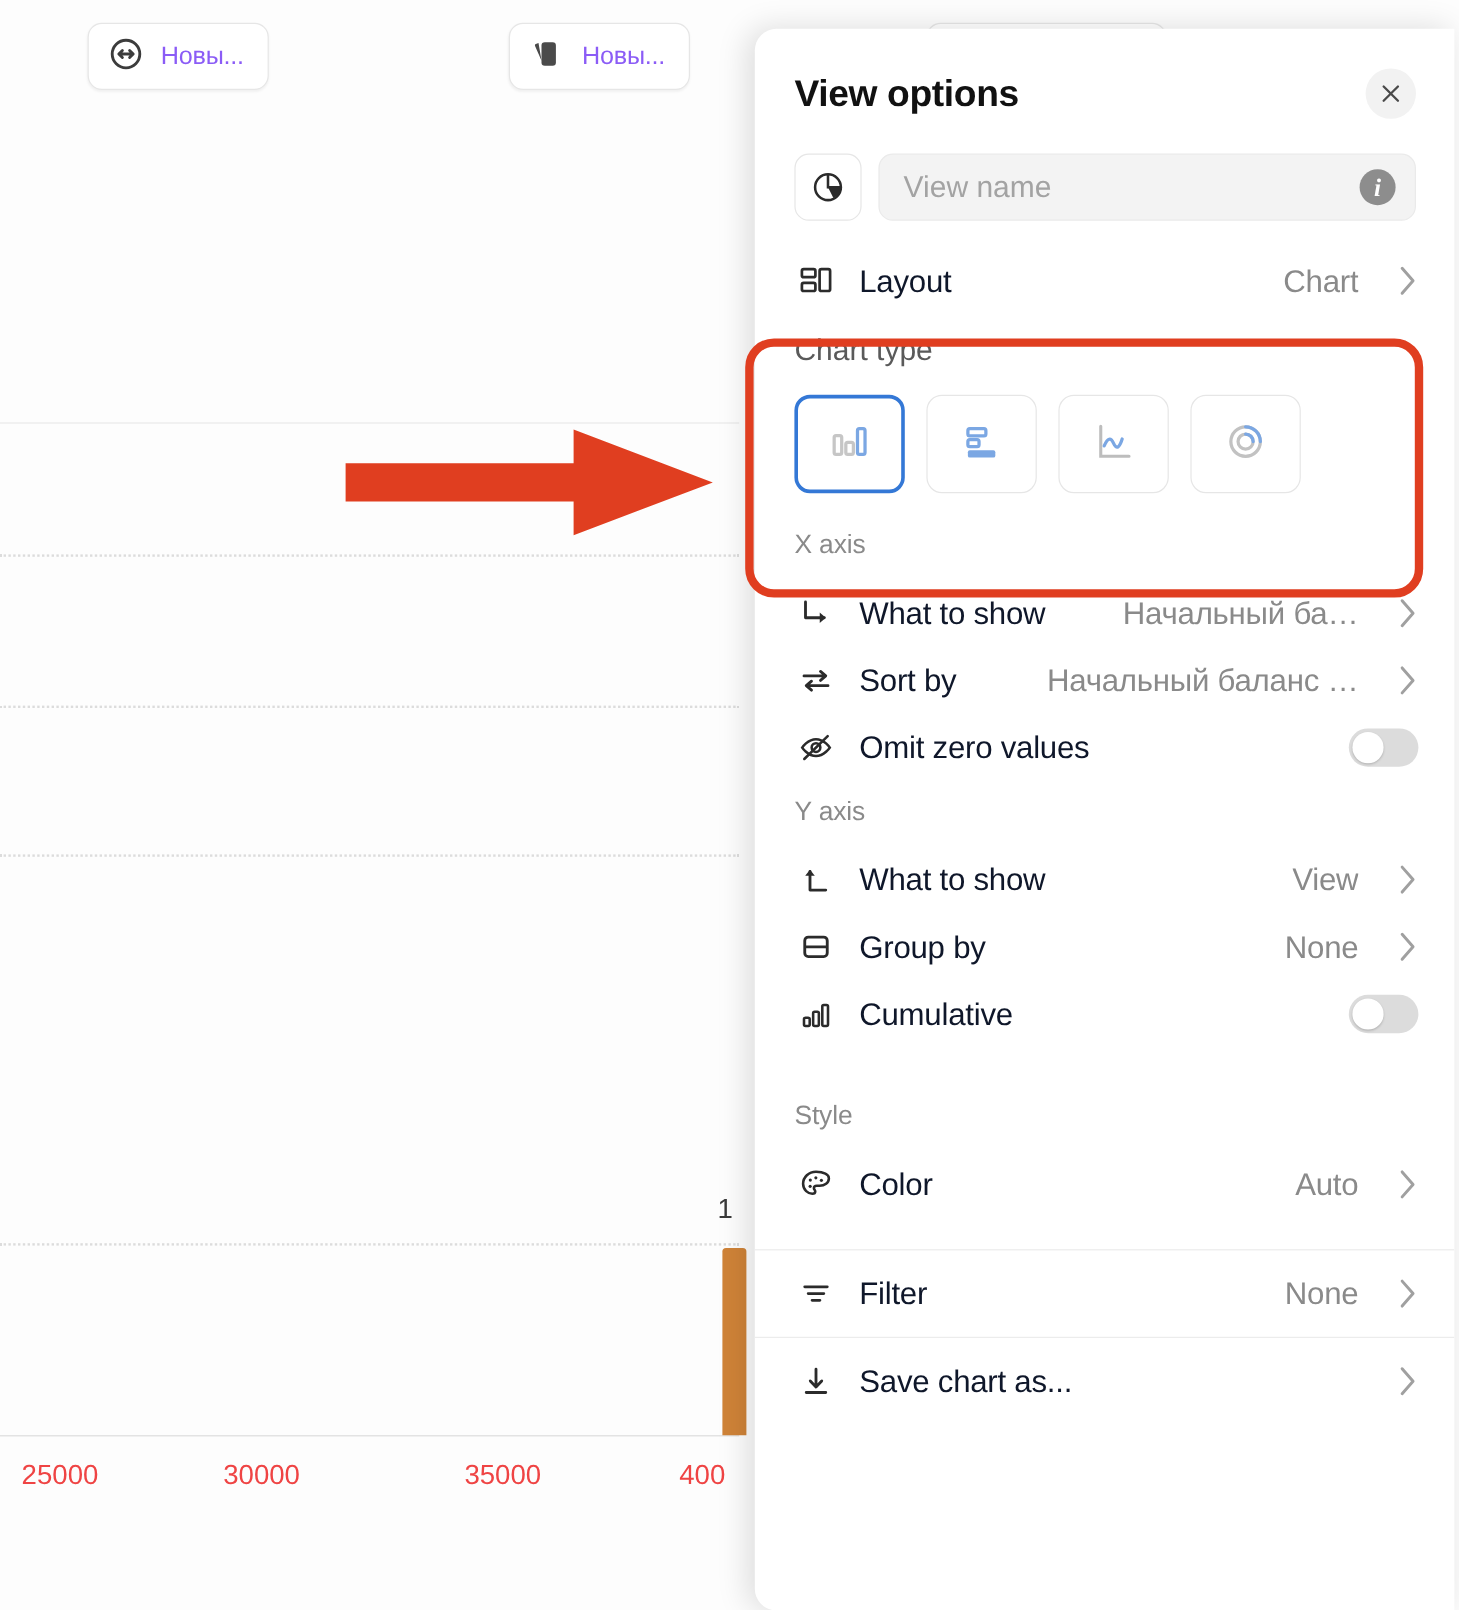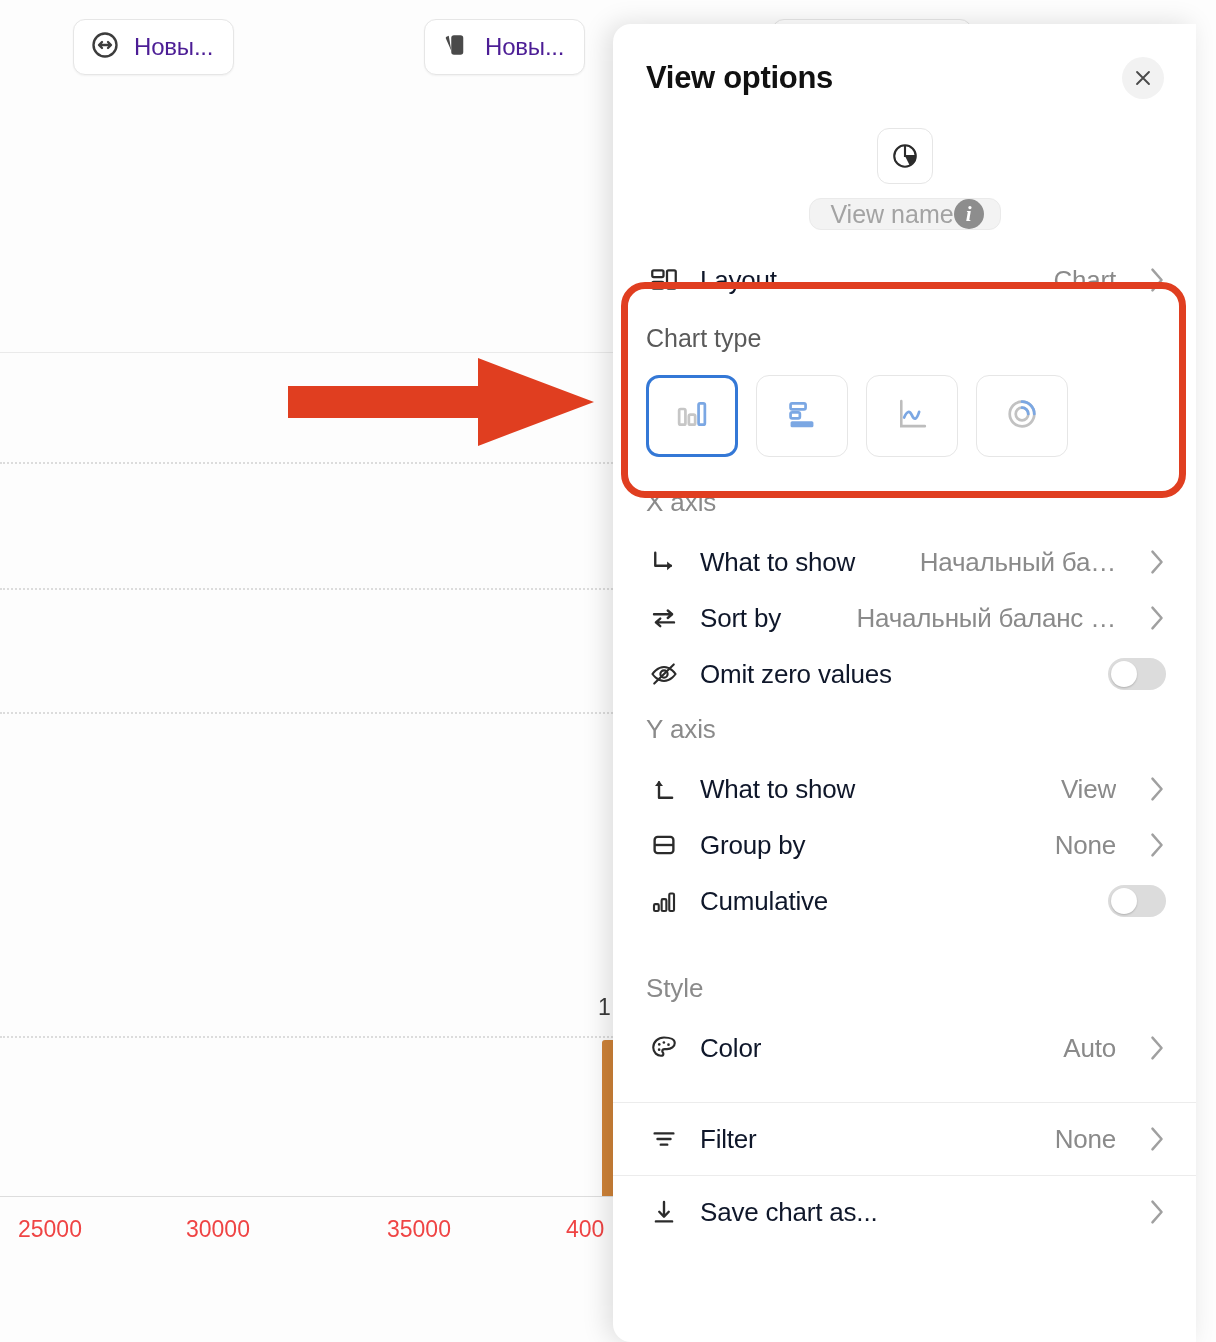--- a/index.html
+++ b/index.html
@@ -18,21 +18,21 @@
     position: absolute;
     height: 56px;
     display: flex; align-items: center; gap: 14px;
     padding: 0 20px 0 16px;
     background: #fff;
     border: 1px solid #e6e6e6;
     border-radius: 12px;
     box-shadow: 0 1px 2px rgba(0,0,0,0.05);
   }
   .toolbar-btn .tb-label {
-    font-size: 24px; color: #4c1d95; letter-spacing: -0.2px;
+    font-size: 21px; color: #8b5cf6; letter-spacing: -0.2px;
     white-space: nowrap;
   }
   #btn-compare { left: 73px; top: 19px; }
   #btn-cards   { left: 424px; top: 19px; }
   #btn-third   { left: 772px; top: 19px; width: 200px; }
 
   
   .plot-top-line {
     position: absolute; left: 0; top: 352px; width: 616px; height: 1px;
     background: #eaeaea;
@@ -58,42 +58,41 @@
   .bar-value {
     position: absolute;
     font-size: 23px; color: #3a3a3a;
   }
 
   
   #annot-arrow { position: absolute; left: 282px; top: 348px; }
 
   
   #panel {
-    position: absolute; left: 613px; top: 24px;
+    position: absolute; left: 629px; top: 24px;
     width: 583px; height: 1318px;
     background: #ffffff;
     border-radius: 18px 0 0 18px;
     box-shadow: -6px 0 26px rgba(0,0,0,0.13);
     overflow: hidden;
   }
   .panel-head {
     display: flex; align-items: center; justify-content: space-between;
     padding: 33px 32px 0 33px;
   }
   .panel-title { font-size: 31px; font-weight: bold; color: #111; letter-spacing: -0.3px; }
   .close-btn {
     width: 42px; height: 42px; border-radius: 50%;
     background: #f2f2f2; display: flex; align-items: center; justify-content: center;
     cursor: pointer;
   }
 
   .name-row {
     display: flex; align-items: center; gap: 14px;
     padding: 29px 32px 0 33px;
-    flex-direction: column;
   }
   .pie-btn {
     width: 56px; height: 56px; flex: 0 0 56px;
     border: 1px solid #e6e6e6; border-radius: 12px;
     background: #fff; display: flex; align-items: center; justify-content: center;
   }
   .name-input {
     flex: 1; height: 56px;
     background: #f3f3f3; border: 1px solid #eaeaea; border-radius: 12px;
     display: flex; align-items: center; justify-content: space-between;
@@ -116,21 +115,21 @@
   .opt-label { font-size: 26px; color: #0f172a; letter-spacing: -0.2px; white-space: nowrap; }
   .opt-spacer { flex: 1; }
   .opt-value {
     font-size: 26px; color: #8a8a8a; letter-spacing: -0.2px;
     white-space: nowrap; overflow: hidden; text-overflow: ellipsis;
     max-width: 300px; text-align: right;
   }
   .chev { flex: 0 0 18px; margin-left: 14px; display: flex; align-items: center; }
 
   .section-label {
-    font-size: 26px; color: #8a8a8a; padding: 0 33px;
+    font-size: 22px; color: #8a8a8a; padding: 0 33px;
     letter-spacing: -0.1px;
   }
 
   .toggle {
     width: 58px; height: 32px; border-radius: 16px; background: #dcdcdc;
     position: relative; flex: 0 0 58px;
   }
   .toggle .knob {
     position: absolute; left: 3px; top: 3px;
     width: 26px; height: 26px; border-radius: 50%; background: #fff;

